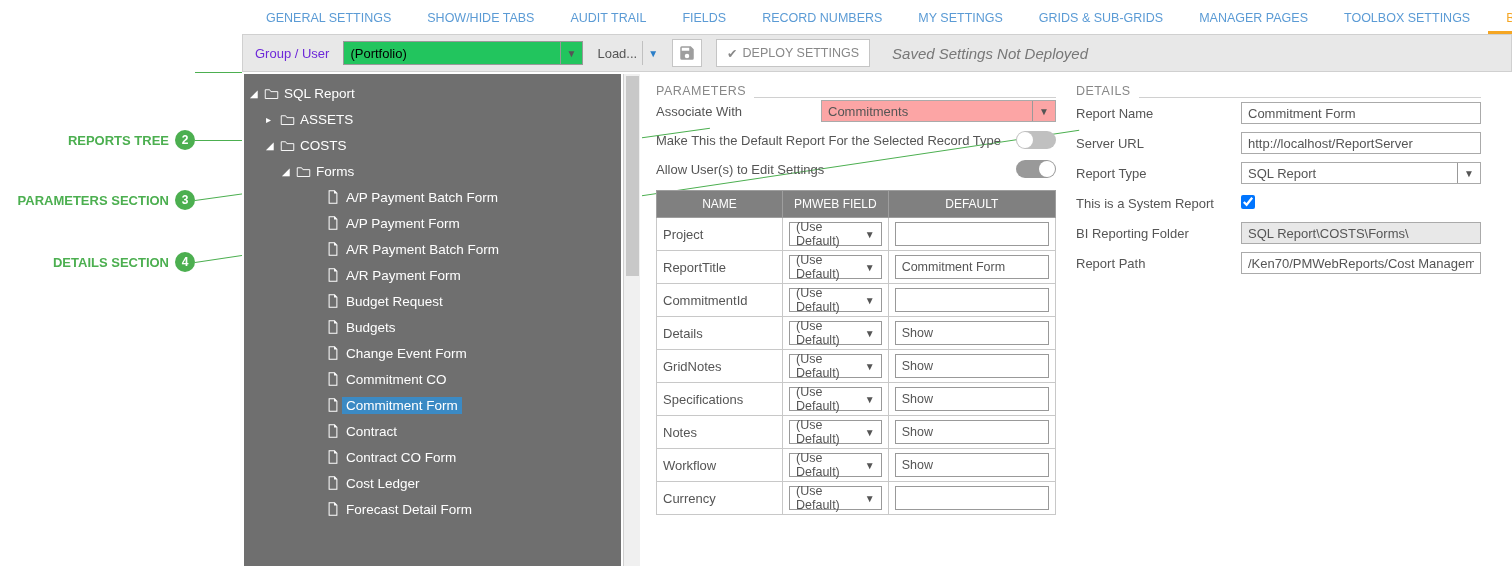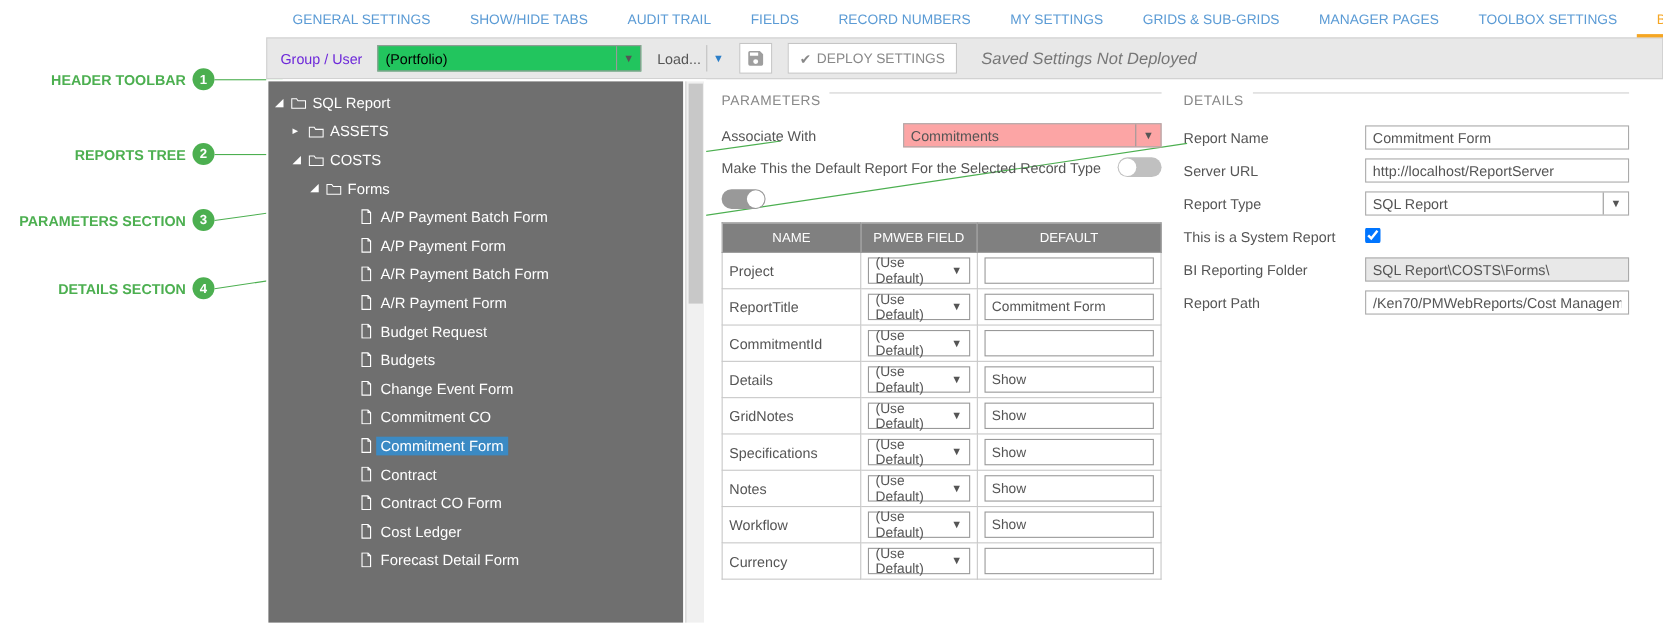--- a/index.html
+++ b/index.html
@@ -34,21 +34,21 @@
 .tree-scroll{width:17px;background:#F0F0F0;border-left:1px solid #D0D0D0;position:relative;margin:2px 2px 2px 0}
 .tree-scroll .thumb{position:absolute;top:2px;left:2px;width:13px;height:200px;background:#C8C8C8}
 .tnode{display:flex;align-items:center;height:26px;padding-left:6px;white-space:nowrap;cursor:pointer}
 .tnode .toggle{width:12px;font-size:10px;color:#fff}
 .tnode .icon{width:18px;display:flex;align-items:center;justify-content:center}
 .tnode .lbl{padding-left:4px}
 .tnode.selected .lbl{background:#3B8AC4;padding:1px 4px}
 .ind1{padding-left:22px}.ind2{padding-left:38px}.ind3{padding-left:68px}
 .right{flex:1;display:flex;padding:0}
 .panel{margin:12px 8px 0 14px}
-.panel-hdr{color:#888;font-size:12.5px;letter-spacing:0.5px;display:flex;align-items:flex-start;margin-bottom:12px}
+.panel-hdr{color:#888;font-size:12.5px;letter-spacing:0.5px;display:flex;align-items:flex-end;}
 .panel-hdr .line-thru{flex:1;height:1px;background:#D0D0D0;margin-left:8px}
 .params{width:400px}
 .prow{display:flex;align-items:center;height:26px;font-size:13px;color:#555;margin-bottom:3px}
 .prow .plabel{flex:1}
 .prow .pselect{width:235px;height:22px;border:1px solid #AAA;background:#fca5a5;display:flex;align-items:center;justify-content:space-between;padding:0 6px;font-size:13px}
 .prow .pselect .arrow{font-size:10px;color:#555;border-left:1px solid #999;padding-left:6px;height:100%;display:flex;align-items:center}
 .toggle-sw{width:40px;height:18px;border-radius:10px;background:#C0C0C0;position:relative}
 .toggle-sw .knob{width:16px;height:16px;border-radius:50%;background:#fff;position:absolute;top:1px}
 .toggle-off .knob{left:1px}
 .toggle-on{background:#999}
@@ -70,24 +70,20 @@
 .dselect .arrow{font-size:10px;border-left:1px solid #999;padding-left:6px;height:100%;display:flex;align-items:center}
 .dcheck{width:14px;height:14px}
 svg.folder{width:15px;height:13px}
 svg.doc{width:12px;height:14px}
 svg.floppy{width:18px;height:18px}
 </style>
 </head>
 <body>
 
 <div class="callouts">
-  <div class="callout c1">
-    <span class="callout-text">HEADER TOOLBAR</span>
-    <span class="callout-badge">1</span>
-  </div>
   <div class="line l1"></div>
   <div class="callout c2">
     <span class="callout-text">REPORTS TREE</span>
     <span class="callout-badge">2</span>
   </div>
   <div class="line l2"></div>
   <div class="callout c3">
     <span class="callout-text">PARAMETERS SECTION</span>
     <span class="callout-badge">3</span>
   </div>
@@ -313,20 +309,21 @@
             <span class="arrow">▼</span>
           </div>
         </div>
         <div class="prow">
           <span class="plabel">Make This the Default Report For the Selected Record Type</span>
           <div class="toggle-sw toggle-off">
               <div class="knob"></div>
             </div>
         </div>
         <div class="prow">
+          <span class="plabel">Allow User(s) to Edit Settings</span>
           <div class="toggle-sw toggle-on">
               <div class="knob"></div>
             </div>
         </div>
         <table class="ptable">
           <thead>
               <tr id="pthead">
                 <th>NAME</th>
                 <th>PMWEB FIELD</th>
                 <th>DEFAULT</th>

